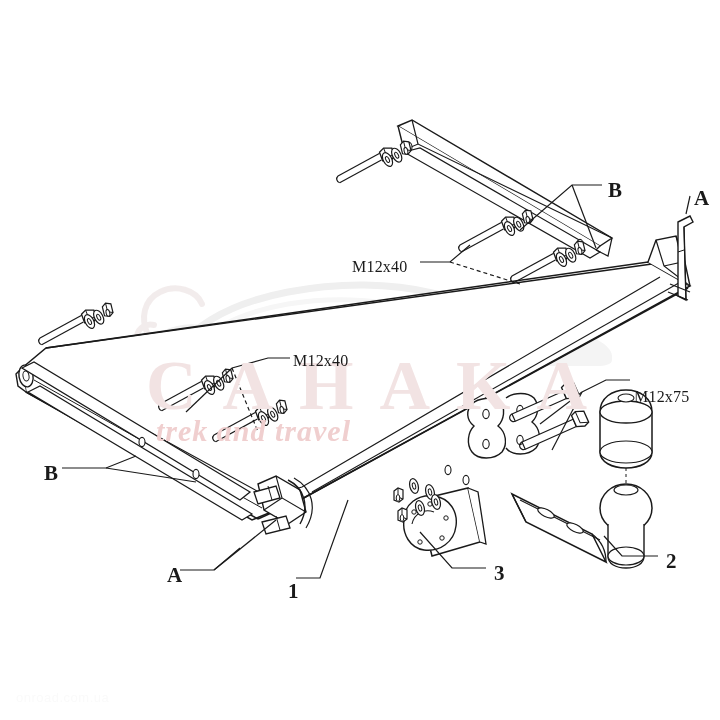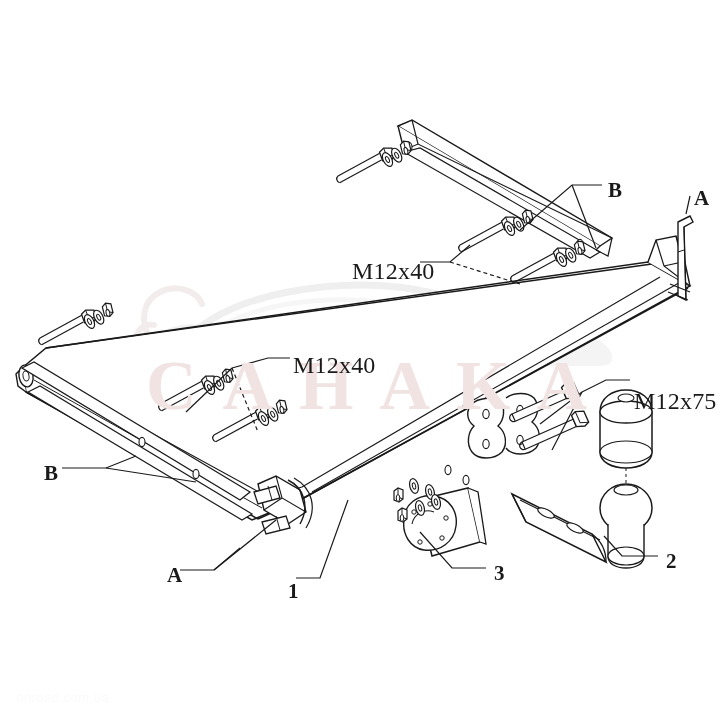--- a/index.html
+++ b/index.html
@@ -2,21 +2,21 @@
 <html><head>
 <meta charset="utf-8">
 <style>
   html,body{margin:0;padding:0;background:#fff;}
   #page{position:relative;width:720px;height:720px;background:#ffffff;overflow:hidden;
         font-family:"Liberation Serif",serif;}
   #art{position:absolute;left:0;top:0;width:720px;height:720px;}
   .lbl{position:absolute;font-family:"Liberation Serif",serif;color:#1a1a1a;
        font-weight:700;white-space:nowrap;user-select:none;}
   .lbl.big{font-size:21px;}
-  .lbl.spec{font-size:24px;font-weight:400;letter-spacing:.2px;}
+  .lbl.spec{font-size:16px;font-weight:400;letter-spacing:.2px;}
   .wm-text{position:absolute;user-select:none;pointer-events:none;}
   .wm-main{font-family:"Liberation Serif",serif;font-size:70px;font-weight:700;
            letter-spacing:26px;color:#f2e3e3;}
   .wm-sub{font-family:"Liberation Serif",serif;font-size:30px;font-weight:700;
           font-style:italic;color:#f0cfcf;letter-spacing:1px;}
   .wm-bl{font-family:"Liberation Sans",sans-serif;font-size:13px;color:#fafafa;
          letter-spacing:.5px;}
 </style>
 </head>
 <body>
@@ -277,20 +277,21 @@
 
       <path d="M296,578 L320,578 L348,500"></path>
 
       <path d="M486,568 L452,568 L420,532"></path>
 
       <path d="M658,556 L622,556 L604,536"></path>
     </g>
   </svg>
 
   <div class="wm-text wm-main" style="left:146px;top:346px;">CAHAKA</div>
+  <div class="wm-text wm-sub" style="left:156px;top:414px;">trek and travel</div>
   <div class="wm-text wm-bl" style="left:16px;top:690px;">onroad.com.ua</div>
 
   <div class="lbl big" style="left:608px;top:178px;">B</div>
   <div class="lbl big" style="left:694px;top:186px;">A</div>
   <div class="lbl spec" style="left:352px;top:258px;">M12x40</div>
   <div class="lbl spec" style="left:293px;top:352px;">M12x40</div>
   <div class="lbl spec" style="left:634px;top:388px;">M12x75</div>
   <div class="lbl big" style="left:44px;top:461px;">B</div>
   <div class="lbl big" style="left:167px;top:563px;">A</div>
   <div class="lbl big" style="left:288px;top:579px;">1</div>

